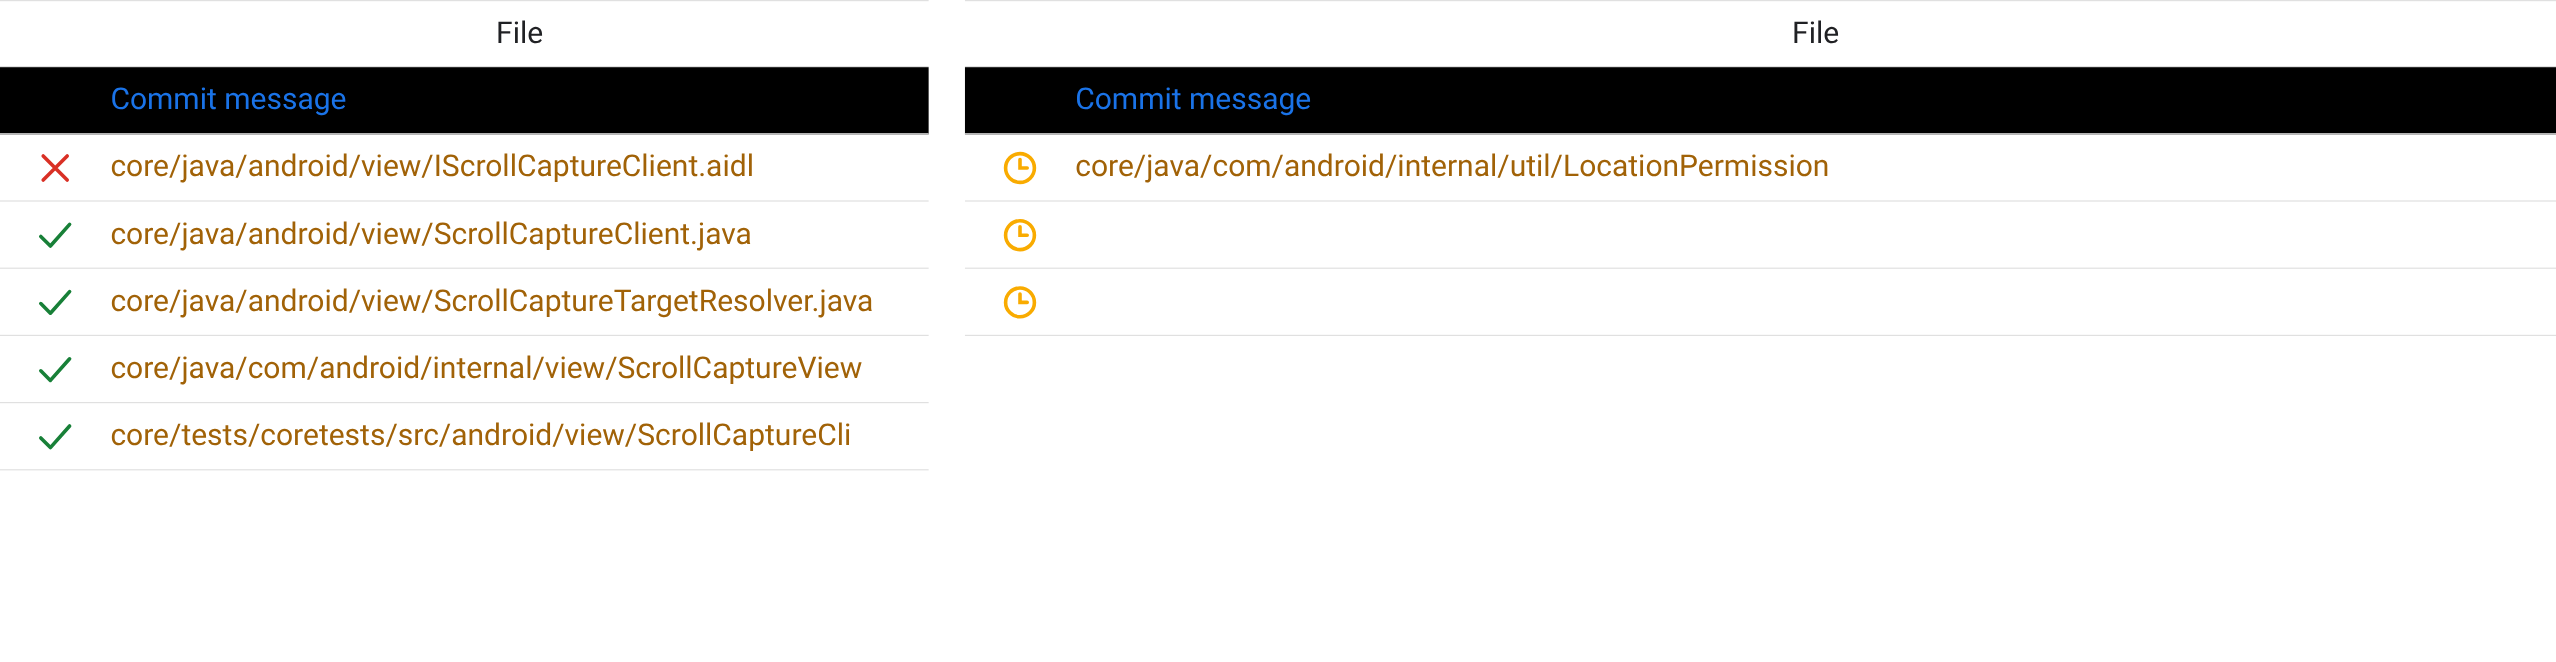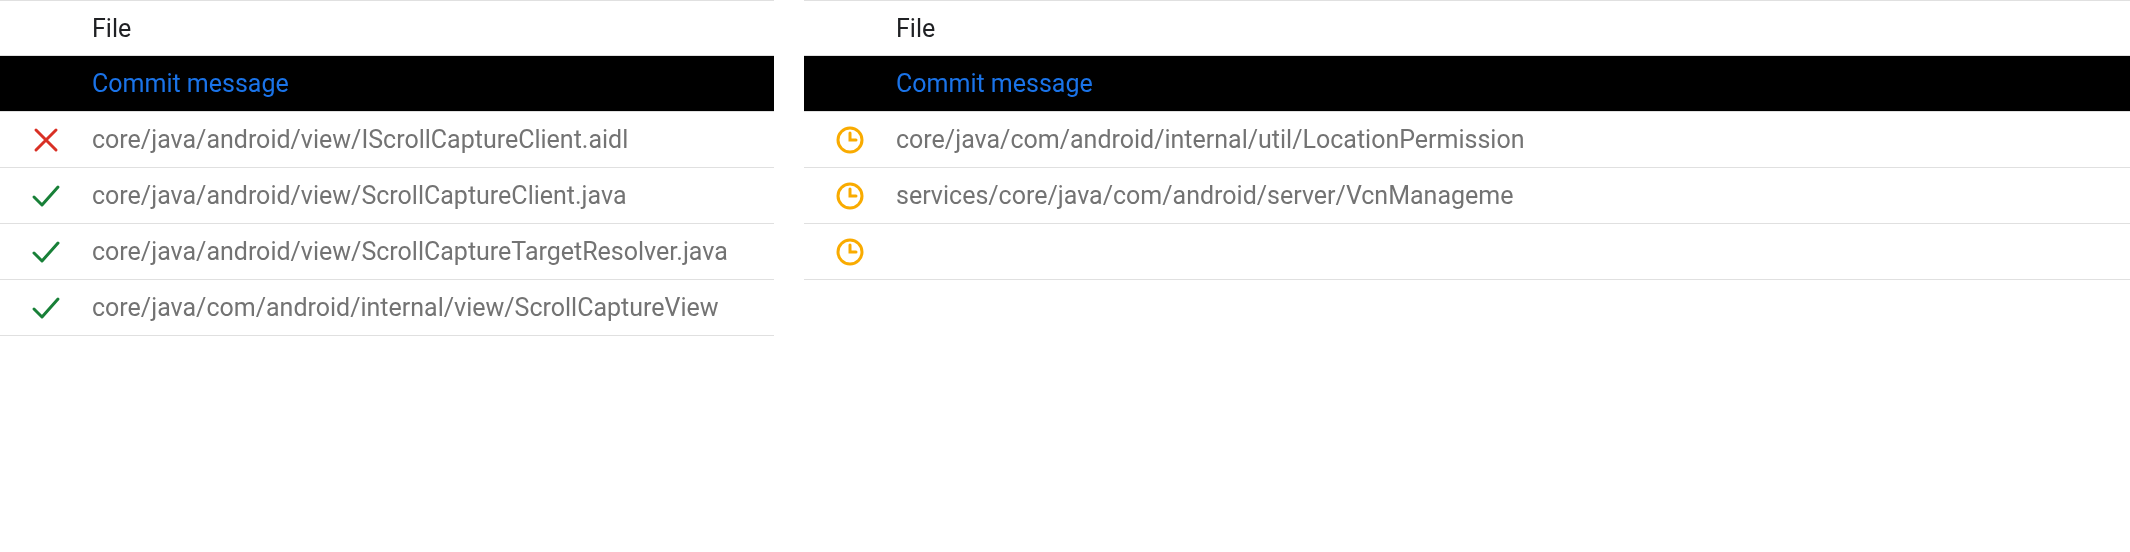--- a/index.html
+++ b/index.html
@@ -30,20 +30,21 @@
     .row {
       display: flex;
       align-items: center;
       border-bottom: 1px solid #e0e0e0;
       height: 56px;
       white-space: nowrap;
       overflow: hidden;
     }
     .row:first-child {
       border-top: 1px solid #e0e0e0;
+      text-align: center;
     }
     .header-row {
       background: #fff;
     }
     .commit-row {
       background: #000000;
     }
     .icon-cell {
       width: 92px;
       flex: 0 0 92px;
@@ -59,21 +60,21 @@
     }
     .header-text {
       color: #202124;
       font-weight: 400;
     }
     .commit-link {
       color: #1a73e8;
       font-weight: 400;
     }
     .file-link {
-      color: #737373;
+      color: #a16207;
       font-weight: 400;
     }
     .icon-svg {
       width: 32px;
       height: 32px;
       display: block;
     }
     .icon-check .stroke-path {
       stroke: #188038;
       stroke-width: 3;
@@ -149,20 +150,30 @@
     <div class="icon-cell">
       <span class="icon-svg icon-check">
         <svg viewBox="0 0 32 32">
             <path class="stroke-path" d="M4 17 L12 25 L28 7"></path>
           </svg>
       </span>
     </div>
     <div class="text-cell file-link">core/java/com/android/internal/view/ScrollCaptureView</div>
   </div>
 
+  <div class="row">
+    <div class="icon-cell">
+      <span class="icon-svg icon-check">
+        <svg viewBox="0 0 32 32">
+            <path class="stroke-path" d="M4 17 L12 25 L28 7"></path>
+          </svg>
+      </span>
+    </div>
+    <div class="text-cell file-link">core/tests/coretests/src/android/view/ScrollCaptureCli</div>
+  </div>
 </div>
 
 <div class="panel panel-right">
   <div class="row header-row">
     <div class="icon-cell"></div>
     <div class="text-cell header-text">File</div>
   </div>
   <div class="row commit-row">
     <div class="icon-cell"></div>
     <div class="text-cell commit-link">Commit message</div>
@@ -184,21 +195,20 @@
 
   <div class="row">
     <div class="icon-cell">
       <span class="icon-svg icon-clock">
         <svg viewBox="0 0 32 32">
             <circle class="circle" cx="16" cy="16" r="12"></circle>
             <path class="hands" d="M16 9 L16 16 L22 16"></path>
           </svg>
       </span>
     </div>
-    <div class="text-cell file-link">services/core/java/com/android/server/VcnManageme</div>
   </div>
 
   <div class="row">
     <div class="icon-cell">
       <span class="icon-svg icon-clock">
         <svg viewBox="0 0 32 32">
             <circle class="circle" cx="16" cy="16" r="12"></circle>
             <path class="hands" d="M16 9 L16 16 L22 16"></path>
           </svg>
       </span>

